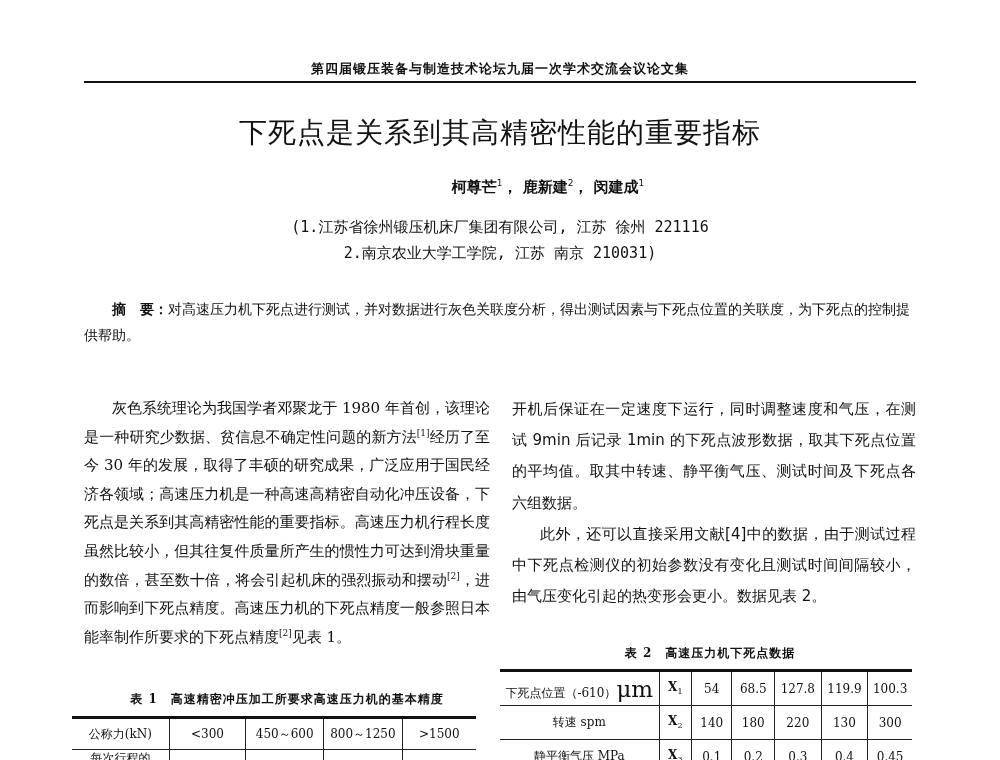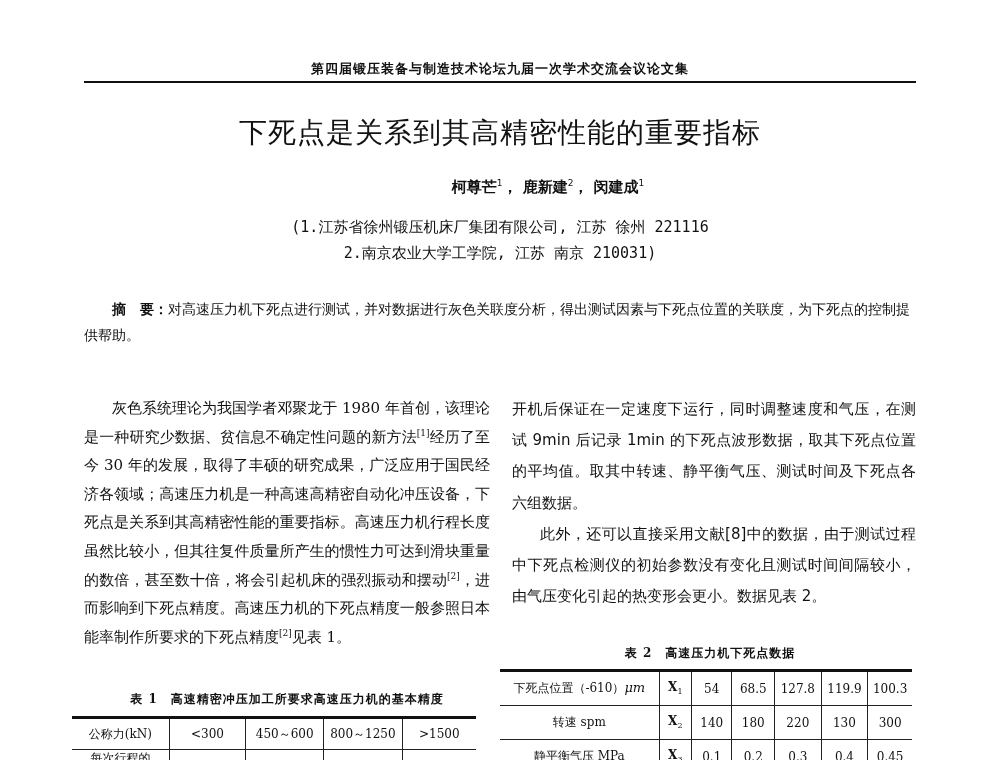--- a/index.html
+++ b/index.html
@@ -46,21 +46,21 @@
     .t1-caption { left: 84px; width: 406px; top: 691px; }
     .t2-caption { left: 500px; width: 420px; top: 645px; }
     table { border-collapse: collapse; font-family: "DejaVu Serif", serif; }
     table td { border: 1px solid #222; text-align: center; font-size: 12px; padding: 0; }
     .table1 { left: 72px; top: 716px; width: 404px; border-top: 3px solid #111; }
     .table1 td { height: 30px; }
     .table2 { left: 500px; top: 669px; width: 412px; border-top: 3px solid #111; }
     .table2 td { height: 33px; font-size: 12px; }
     .table2 td.first, .table1 td.first { border-left: none; }
     .table2 td.last, .table1 td.last { border-right: none; }
-    .unit-um { font-style: italic; font-size: 13px; font-family: "DejaVu Serif", serif; }
+    .unit-um { font-size: 23px; font-family: "DejaVu Serif", serif; }
     .xsub { font-weight: bold; }
     .xsub sub { font-size: 8px; font-weight: normal; }
   </style>
 </head>
 <body>
 
 <div class="abs running-head">第四届锻压装备与制造技术论坛九届一次学术交流会议论文集</div>
 <div class="abs head-rule"></div>
 
 <div class="abs title">下死点是关系到其高精密性能的重要指标</div>
@@ -79,21 +79,21 @@
     <span class="lbl">摘　要：</span><span>对高速压力机下死点进行测试，并对数据进行灰色关联度分析，得出测试因素与下死点位置的关联度，为下死点的控制提供帮助。</span>
   </div>
 </div>
 
 <div class="abs col col-left">
   <div class="indent"><span>灰色系统理论为我国学者邓聚龙于 1980 年首创，该理论是一种研究少数据、贫信息不确定性问题的新方法</span><sup>[1]</sup><span>经历了至今 30 年的发展，取得了丰硕的研究成果，广泛应用于国民经济各领域；高速压力机是一种高速高精密自动化冲压设备，下死点是关系到其高精密性能的重要指标。高速压力机行程长度虽然比较小，但其往复件质量所产生的惯性力可达到滑块重量的数倍，甚至数十倍，将会引起机床的强烈振动和摆动</span><sup>[2]</sup><span>，进而影响到下死点精度。高速压力机的下死点精度一般参照日本能率制作所要求的下死点精度</span><sup>[2]</sup><span>见表 1。</span></div>
 </div>
 
 <div class="abs col col-right">
   <div>开机后保证在一定速度下运行，同时调整速度和气压，在测试 9min 后记录 1min 的下死点波形数据，取其下死点位置的平均值。取其中转速、静平衡气压、测试时间及下死点各六组数据。</div>
-  <div class="indent p2">此外，还可以直接采用文献[8]中的数据，由于测试过程中下死点检测仪的初始参数没有变化且测试时间间隔较小，由气压变化引起的热变形会更小。数据见表 2。</div>
+  <div class="indent p2">此外，还可以直接采用文献[4]中的数据，由于测试过程中下死点检测仪的初始参数没有变化且测试时间间隔较小，由气压变化引起的热变形会更小。数据见表 2。</div>
 </div>
 
 <div class="abs caption t1-caption">表 1　高速精密冲压加工所要求高速压力机的基本精度</div>
 <table class="abs table1">
   <tbody>
       <tr>
     <td class="first" style="width:98px;">公称力(kN)</td>
     <td style="width:76px;">&lt;300</td>
     <td style="width:78px;">450～600</td>
     <td style="width:78px;">800～1250</td>

